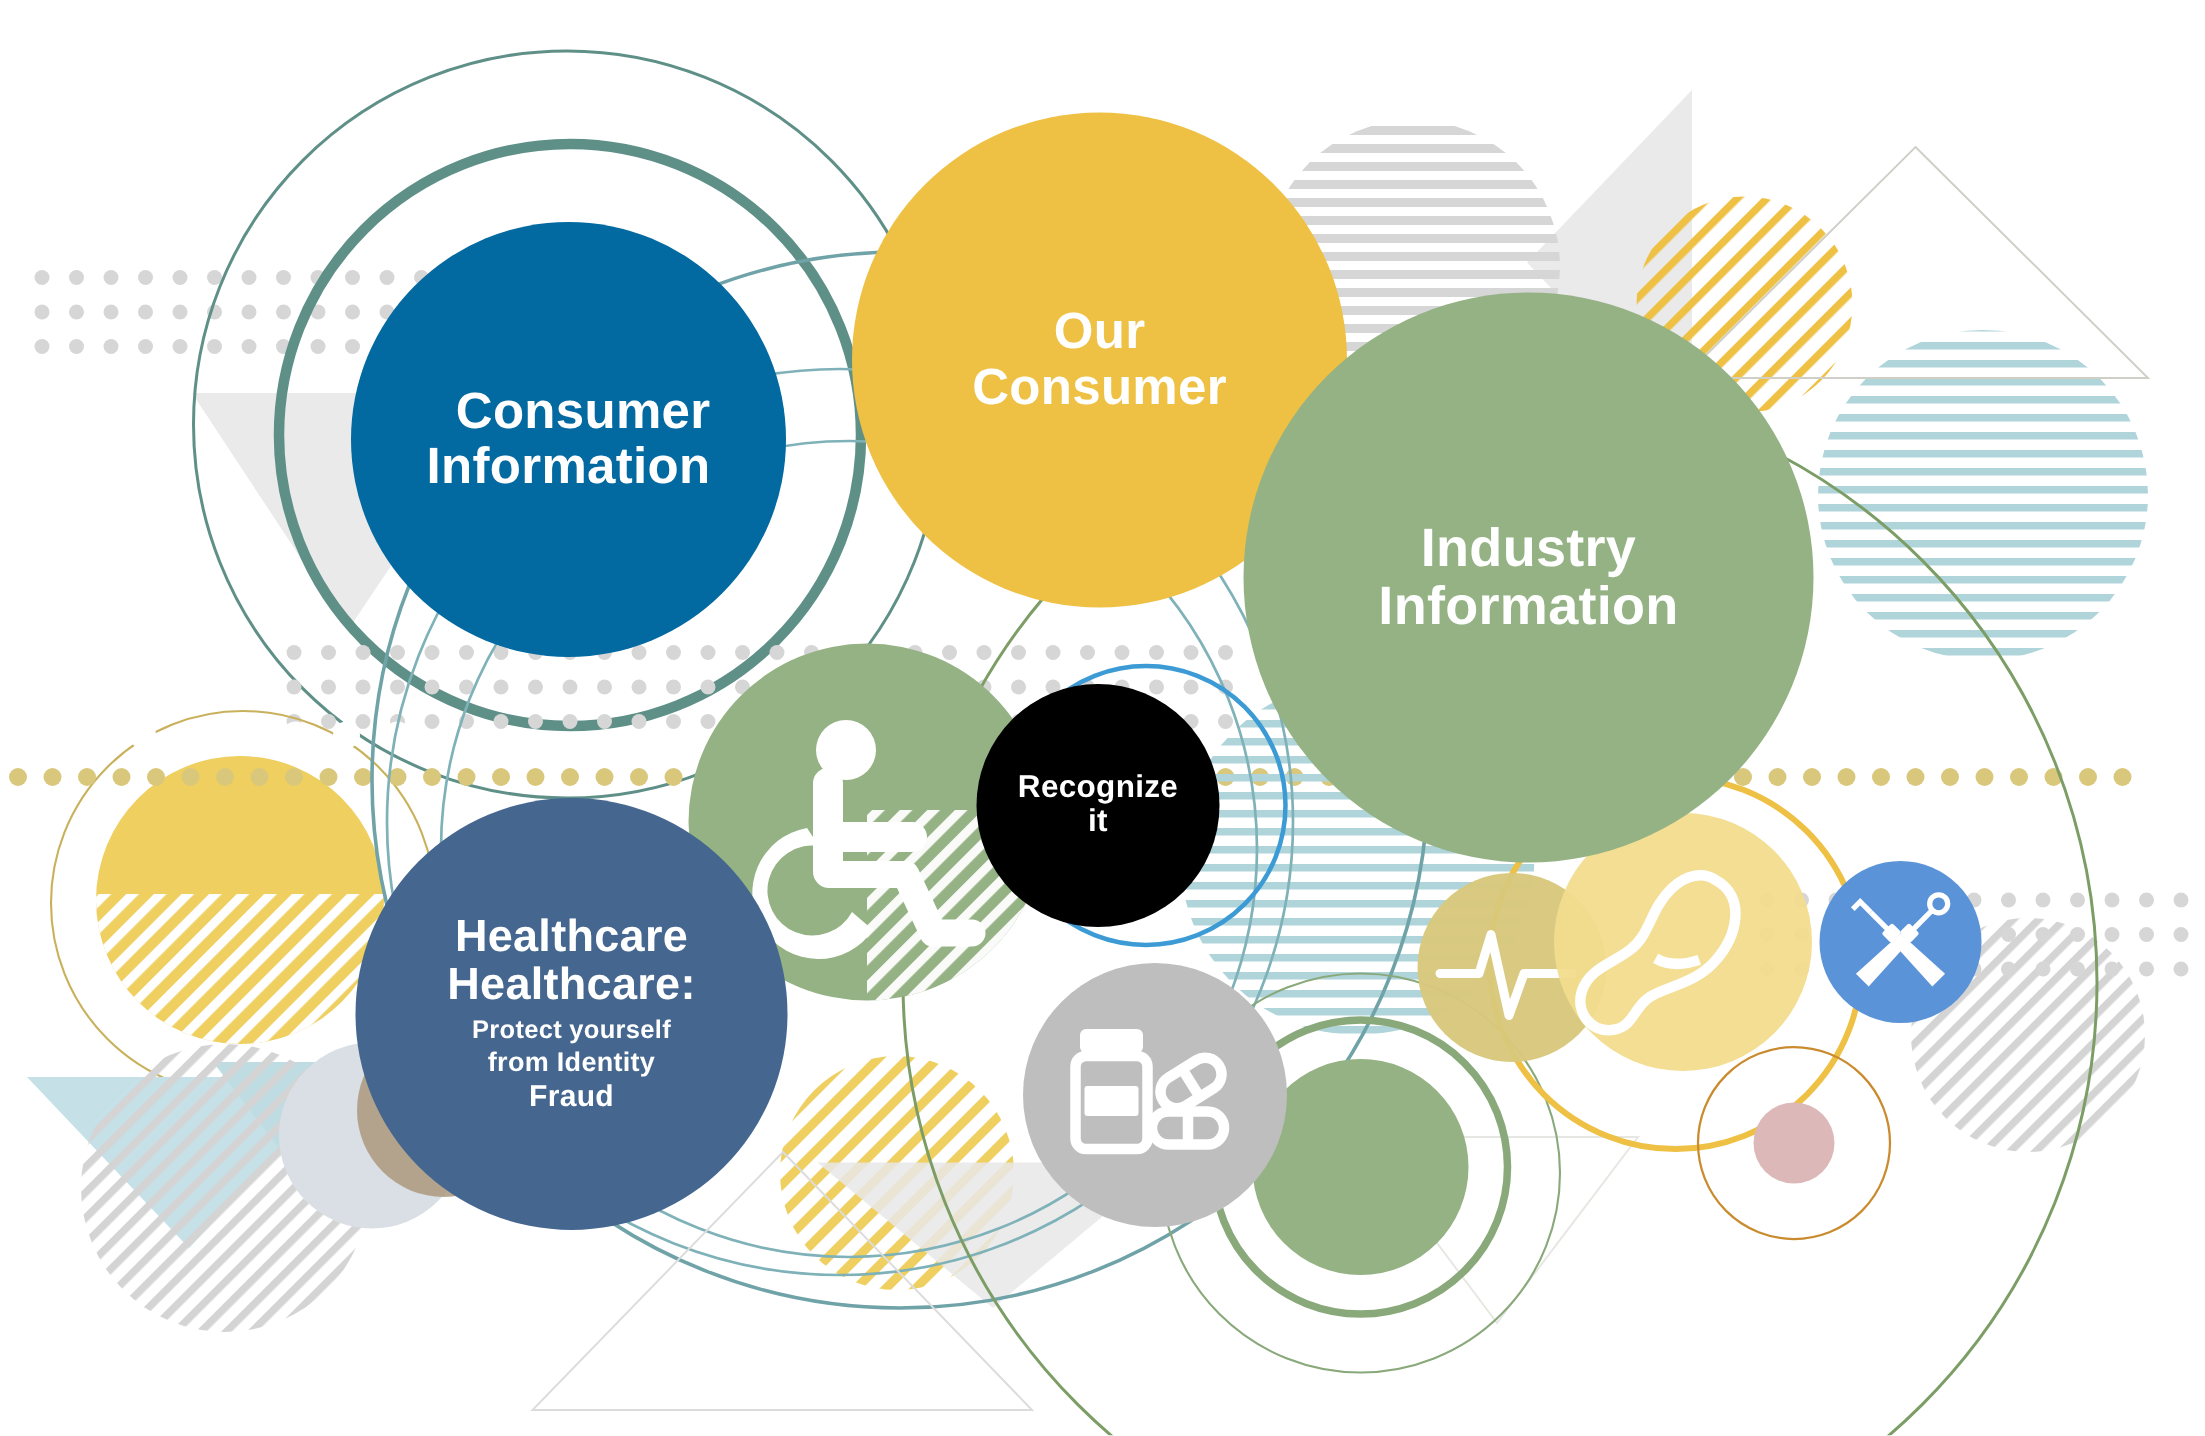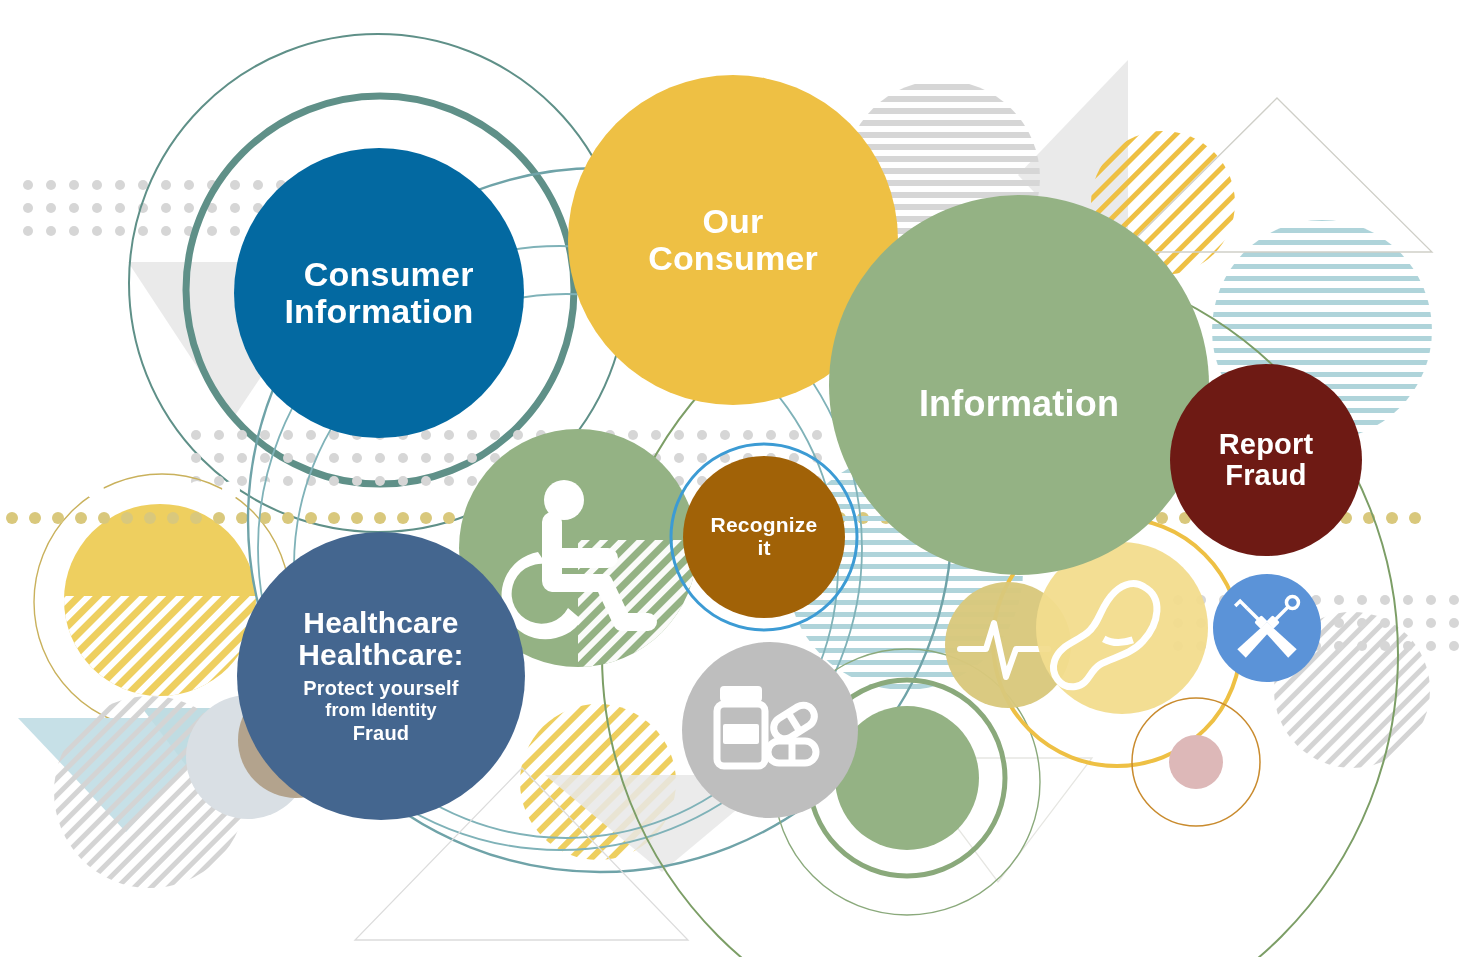--- a/index.html
+++ b/index.html
@@ -444,42 +444,36 @@
 
   <div class="bubble" id="b1" style="left:568px;top:75px;width:330px;height:330px;background:#EEC044;">
     <div class="lbl" style="font-size:34px;">
       <span>Our</span><br>
       <span>Consumer</span>
     </div>
   </div>
 
   <div class="bubble" id="b2" style="left:829px;top:195px;width:380px;height:380px;background:#94B284;">
     <div class="lbl" style="font-size:36px;">
-      <br>
+      <span>Industry</span><br>
       <span>Information</span>
     </div>
   </div>
 
-  <div class="bubble" id="b3" style="left:1170px;top:364px;width:192px;height:192px;background:#6E1A14;">
-    <div class="lbl" style="font-size:29px;">
-      <span>Report</span><br>
-      <span>Fraud</span>
-    </div>
-  </div>
 
   <div class="bubble" id="bh" style="left:237px;top:532px;width:288px;height:288px;background:#44668F;text-align:center;">
     <div class="lbl" style="font-size:30px;">
       <span>Healthcare</span><br>
       <span>Healthcare:</span>
-      <span class="sub" style="font-size:20px;margin-top:4px;">Protect yourself</span>
+      <span class="sub" style="font-size:17px;margin-top:4px;">Protect yourself</span>
       <span class="sub" style="font-size:18px;">from Identity</span>
       <span class="sub" style="font-size:20px;">Fraud</span>
     </div>
   </div>
 
-  <div class="bubble" id="b4" style="left:683px;top:456px;width:162px;height:162px;background:#a16207;">
+  <div class="bubble" id="b4" style="left:651px;top:456px;width:162px;height:162px;background:#000000;">
     <div class="lbl" style="font-size:21px;">
       <span>Recognize</span><br>
       <span>it</span>
     </div>
   </div>
 
 </div>
 
 </body></html>

